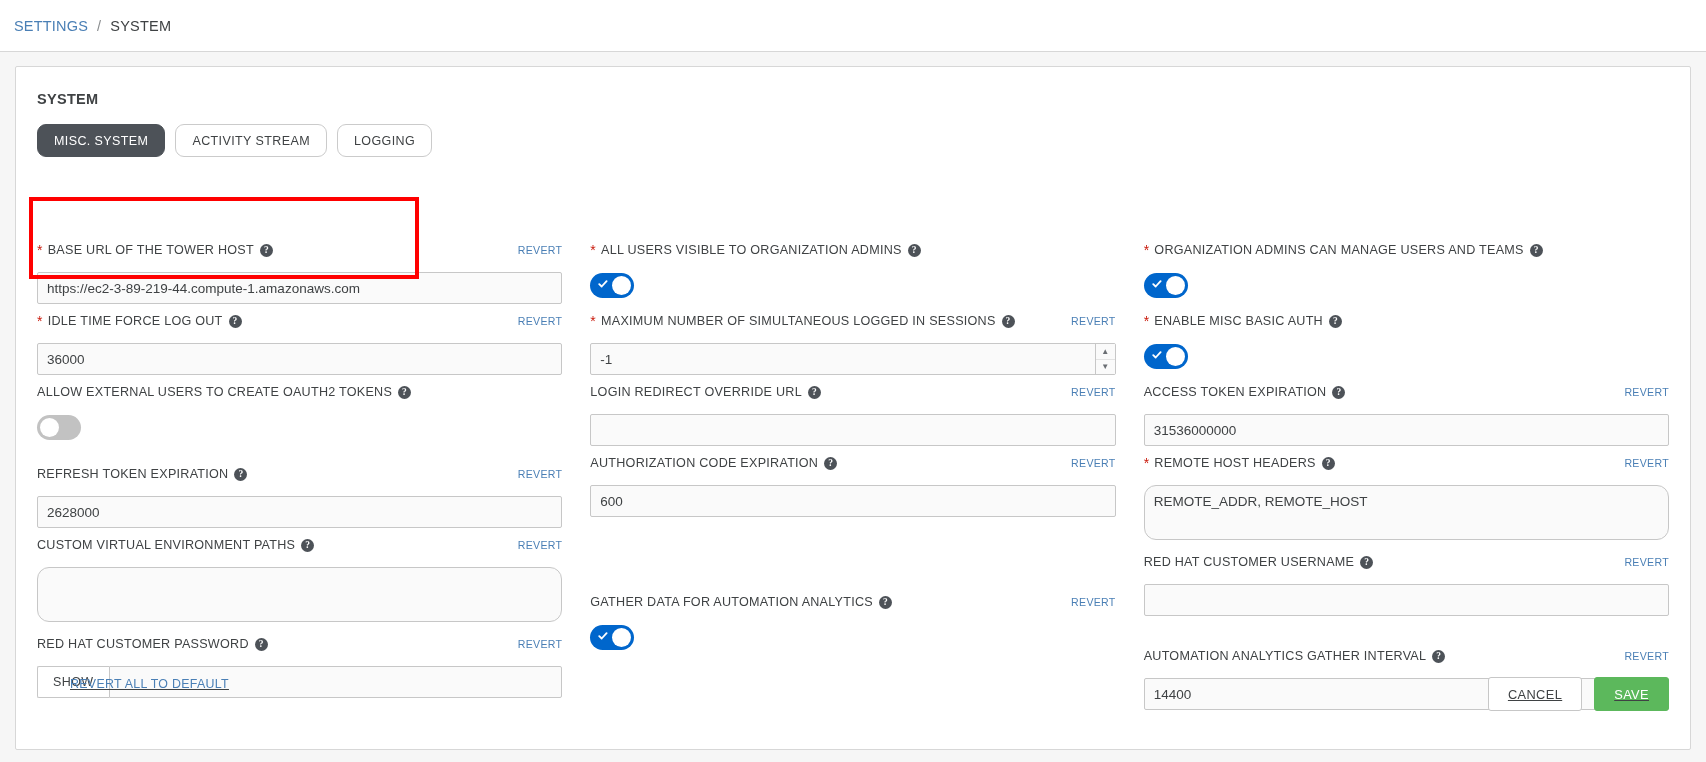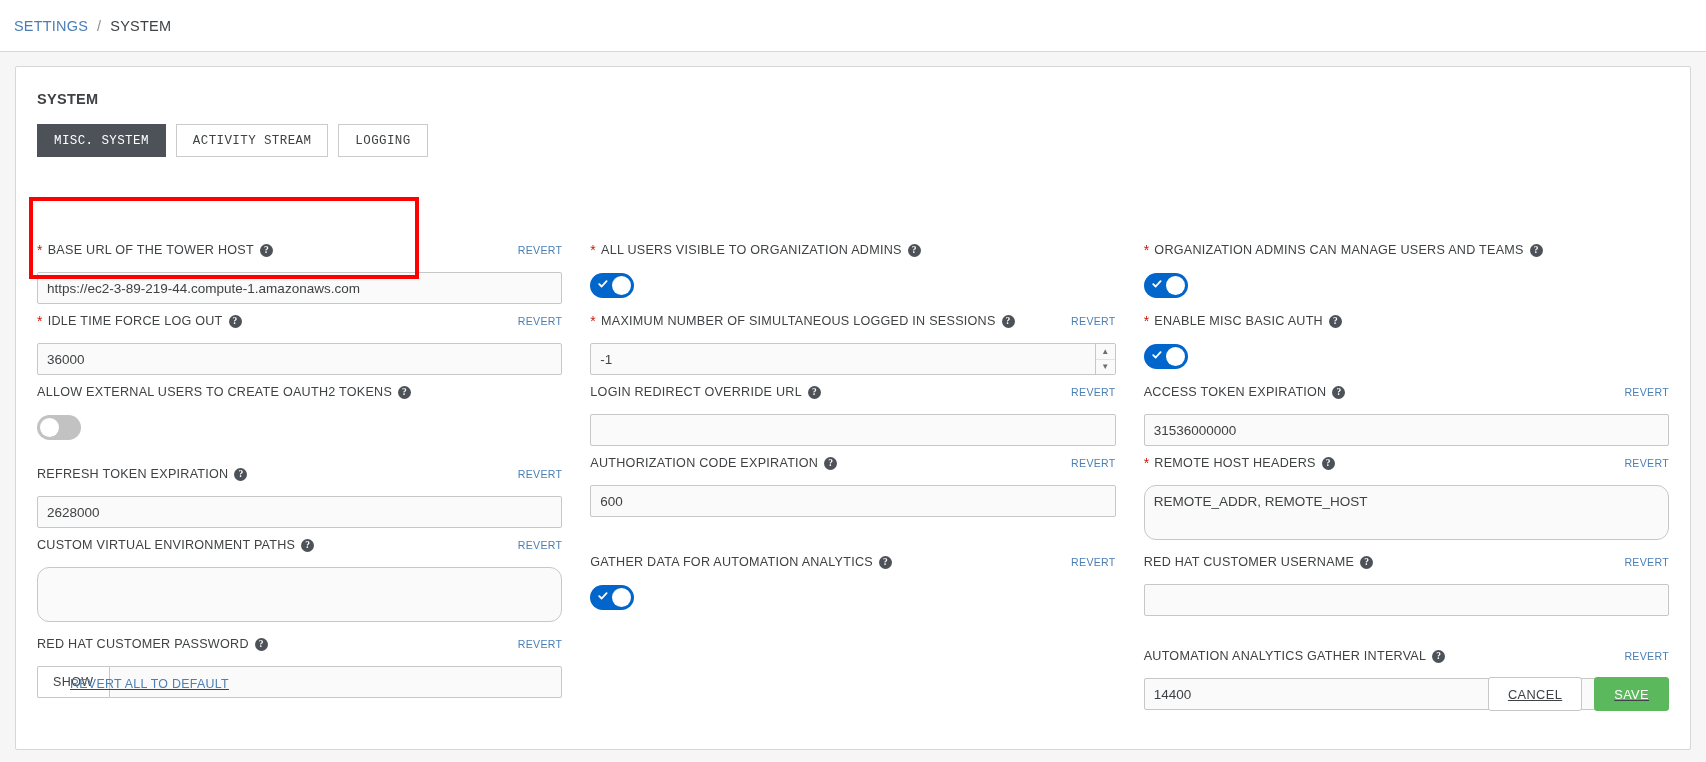--- a/index.html
+++ b/index.html
@@ -41,29 +41,29 @@
     font-weight: bold;
     color: #3f4244;
     padding: 24px 0 0 21px;
     letter-spacing: .3px;
   }
 
   
   .tabs { display: flex; gap: 10px; padding: 17px 0 0 21px; }
   .tab {
     border: 1px solid #cbcbcb;
-    border-radius: 0;
+    border-radius: 9px;
     background: #fff;
     color: #3f4244;
     font-size: 12.5px;
     letter-spacing: .4px;
     padding: 9px 16px 8px 16px;
     cursor: pointer;
     white-space: nowrap;
-    font-family: Liberation Mono, monospace;
+    font-family: Liberation Sans, sans-serif;
   }
   .tab.active {
     background: #4d5258;
     border-color: #4d5258;
     color: #fff;
   }
 
   
   .grid {
     position: absolute;
@@ -367,21 +367,21 @@
               </div>
               <span class="revert">REVERT</span>
             </div><input class="inp" style=""></div>
           <div class="field" style="height: 99px;"><div class="lbl-row">
               <div class="lbl">
                 <span>AUTHORIZATION CODE EXPIRATION</span>
                 <span class="help">?</span>
               </div>
               <span class="revert">REVERT</span>
             </div><input class="inp" value="600" style=""></div>
-          <div class="field" style="height: 94px;">
+          <div class="field" style="height: 94px; margin-top: 40px;">
             <div class="lbl-row">
               <div class="lbl">
                 <span>GATHER DATA FOR AUTOMATION ANALYTICS</span>
                 <span class="help">?</span>
               </div>
               <span class="revert">REVERT</span>
             </div>
             <div class="toggle on">
               <svg class="tick" viewBox="0 0 12 12">
                 <path d="M1.5 6.2 L4.4 9 L10.3 2.6" stroke="#fff" stroke-width="2.2" fill="none" stroke-linecap="round" stroke-linejoin="round"></path>

